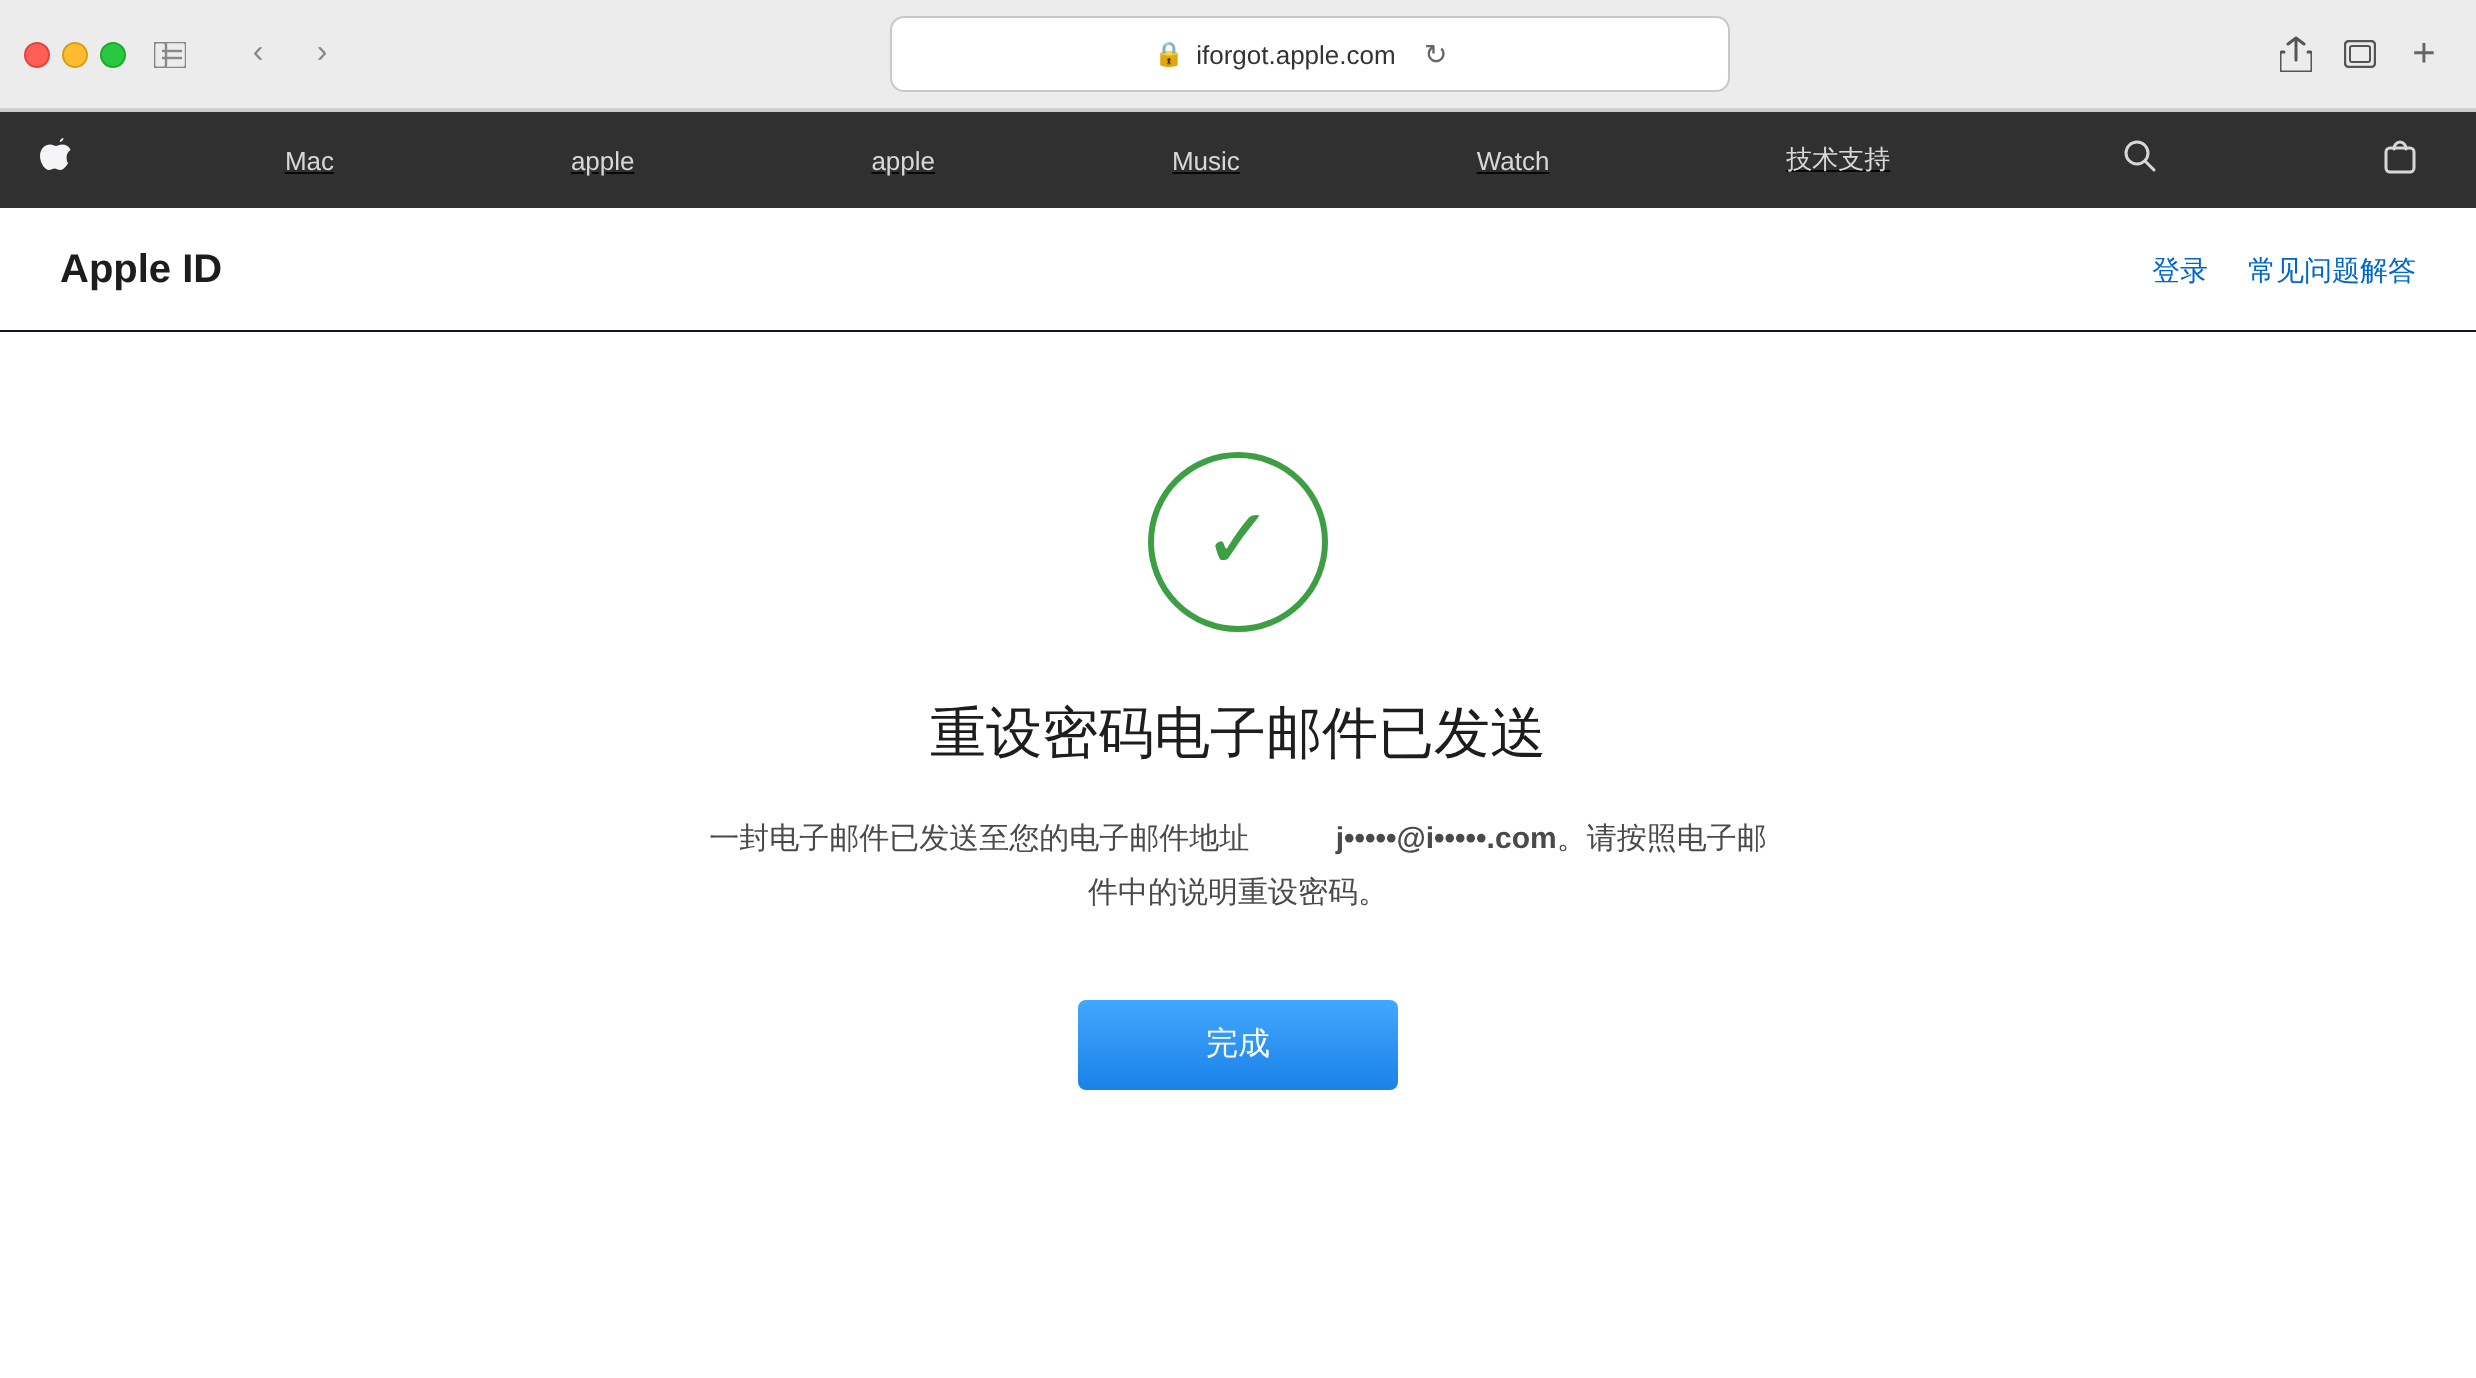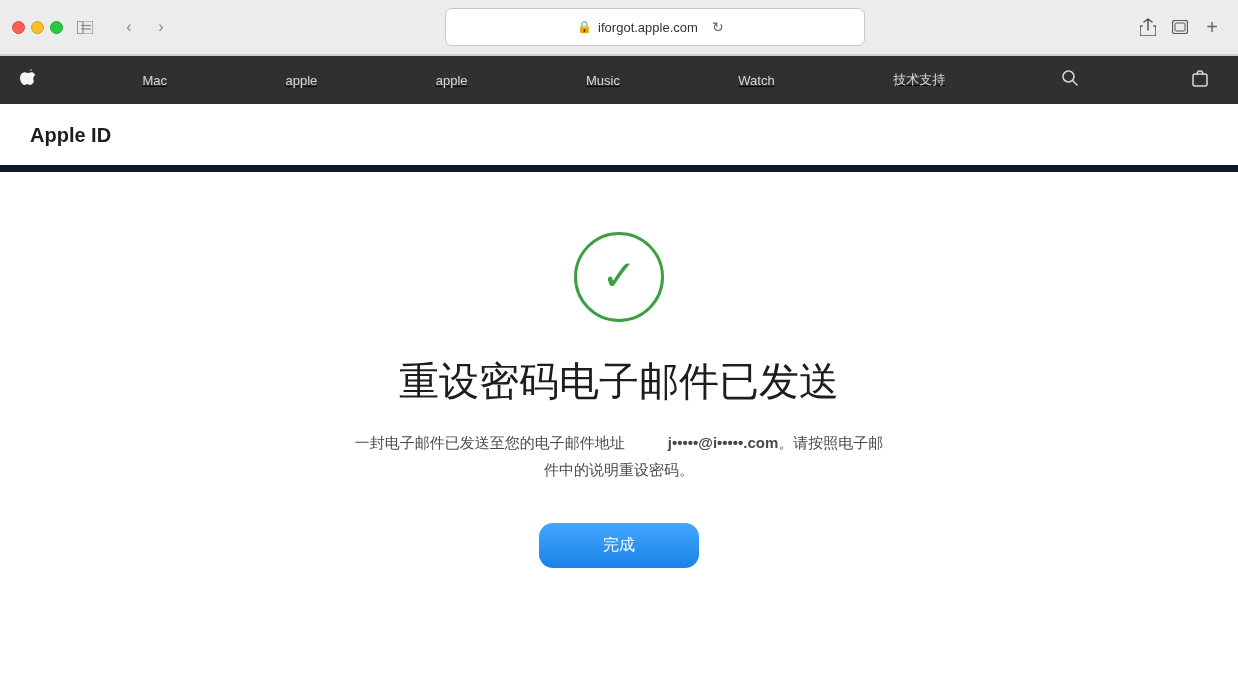--- a/index.html
+++ b/index.html
@@ -125,21 +125,21 @@
 
     
     .page-wrapper {
       background: white;
       min-height: 593px;
     }
 
     
     .apple-id-header {
       padding: 20px 30px 0 30px;
-      border-bottom: 7px solid #0f172a;
+      border-bottom: 1px solid #0f172a;
       display: flex;
       align-items: center;
       justify-content: space-between;
     }
     .apple-id-title {
       font-size: 20px;
       font-weight: 600;
       color: #1d1d1f;
       padding-bottom: 18px;
     }
@@ -171,21 +171,21 @@
       justify-content: center;
       margin-bottom: 32px;
     }
     .checkmark {
       color: #3d9e44;
       font-size: 42px;
       line-height: 1;
       margin-top: -2px;
     }
     .success-title {
-      font-size: 40px;
+      font-size: 28px;
       font-weight: 500;
       color: #1d1d1f;
       margin-bottom: 20px;
       text-align: center;
     }
     .success-desc {
       font-size: 15px;
       color: #4a4a4a;
       text-align: center;
       line-height: 1.8;
@@ -193,21 +193,21 @@
       margin-bottom: 40px;
     }
     .email-highlight {
       font-weight: 600;
       margin-left: 39px;
     }
     .done-btn {
       background: linear-gradient(180deg, #42a7ff 0%, #1a82e8 100%);
       color: white;
       border: none;
-      border-radius: 14px;
+      border-radius: 4px;
       padding: 12px 60px;
       font-size: 16px;
       font-weight: 500;
       cursor: pointer;
       min-width: 160px;
     }
   </style>
 </head>
 <body>
 
@@ -278,20 +278,24 @@
         <rect x="1" y="5" width="14" height="12" rx="2" stroke="#f5f5f7" stroke-width="1.5" fill="none"></rect>
       </svg>
     </span>
   </div>
 </nav>
 
 <div class="page-wrapper">
 
   <div class="apple-id-header">
     <span class="apple-id-title">Apple ID</span>
+    <div class="header-links">
+      <a class="header-link">登录</a>
+      <a class="header-link">常见问题解答</a>
+    </div>
   </div>
 
   <div class="main-content">
     <div class="success-icon-wrap">
       <span class="checkmark">✓</span>
     </div>
     <h1 class="success-title">重设密码电子邮件已发送</h1>
     <p class="success-desc">
       <span>一封电子邮件已发送至您的电子邮件地址 </span><span class="email-highlight">j•••••@i•••••.com</span><span>。请按照电子邮件中的说明重设密码。</span>
     </p>

